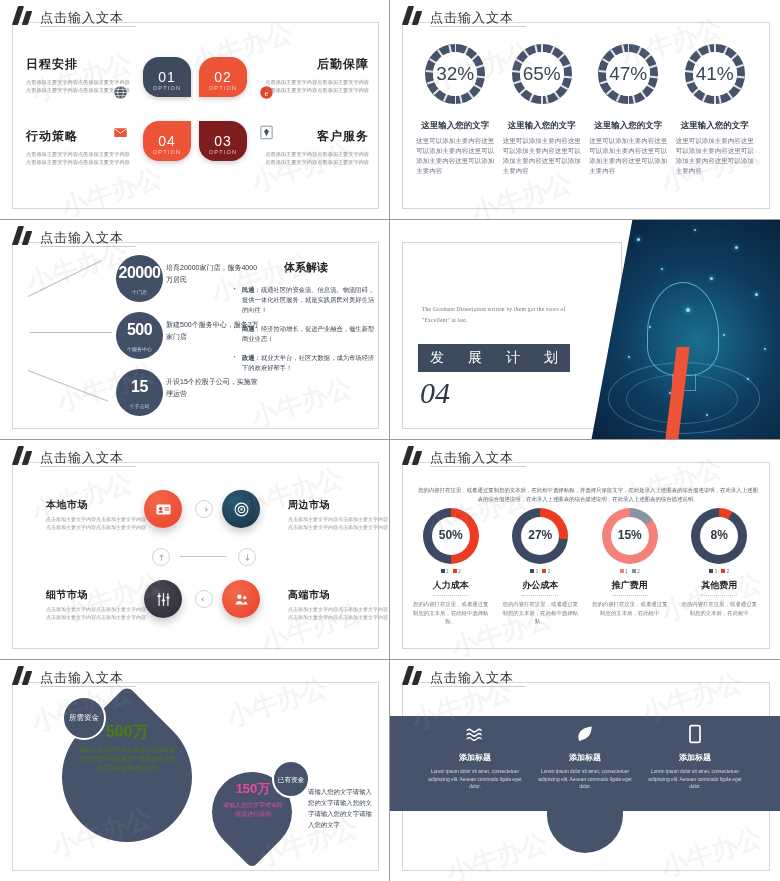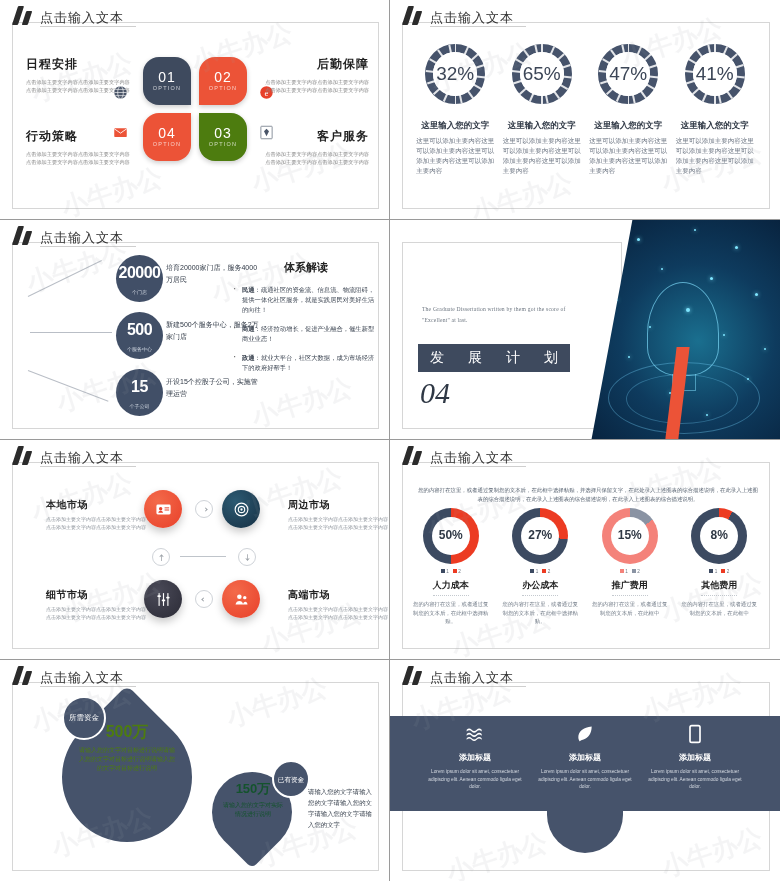--- a/index.html
+++ b/index.html
@@ -23,24 +23,24 @@
 
   
   .s1 .colL{position:absolute;left:26px;top:56px;width:105px;}
   .s1 .colR{position:absolute;right:20px;top:56px;width:105px;text-align:right;}
   .s1 .blk{margin-bottom:28px;font-family:Liberation Serif, serif;}
   .s1 .blk h4{margin:0 0 5px 0;font-size:12px;font-weight:700;color:#222;letter-spacing:1px;}
   .s1 .blk p{margin:0;font-size:5.2px;line-height:8px;color:#8a8a8a;}
   .s1 .ic{position:absolute;width:17px;height:17px;display:flex;align-items:center;justify-content:center;}
   .s1 .ic svg{width:15px;height:15px;}
   .petal-wrap{position:absolute;left:143px;top:57px;width:104px;height:104px;}
-  .petal{position:absolute;width:48px;height:48px;}
+  .petal{position:absolute;width:48px;height:40px;}
   .petal.p1{left:0;top:0;background:#3e4a5e;border-radius:14px 14px 0 14px;box-shadow:0 2px 5px rgba(0,0,0,.2);}
   .petal.p2{right:0;top:0;background:#ec5337;border-radius:14px 14px 14px 0;box-shadow:0 2px 5px rgba(0,0,0,.2);}
-  .petal.p3{right:0;bottom:0;background:#4d7c0f;border-radius:0 14px 14px 14px;box-shadow:0 2px 5px rgba(0,0,0,.2);}
+  .petal.p3{right:0;bottom:0;background:#7f1d1d;border-radius:0 14px 14px 14px;box-shadow:0 2px 5px rgba(0,0,0,.2);}
   .petal.p4{left:0;bottom:0;background:#ec5337;border-radius:14px 0 14px 14px;box-shadow:0 2px 5px rgba(0,0,0,.2);}
   .petal .num{position:absolute;left:0;right:0;top:12px;text-align:center;color:#fff;font-size:14px;font-weight:300;letter-spacing:1px;}
   .petal .opt{position:absolute;left:0;right:0;top:28px;text-align:center;color:rgba(255,255,255,.72);font-size:5.5px;letter-spacing:1.2px;}
   .petal.p1{border-radius:16px 16px 0 16px;}
   .petal.p2{border-radius:16px 16px 16px 0;}
   .petal.p3{border-radius:0 16px 16px 16px;}
   .petal.p4{border-radius:16px 0 16px 16px;}
 
   
   .s2 .rings{position:absolute;left:0;right:0;top:44px;display:flex;justify-content:space-around;padding:0 22px;}
@@ -579,21 +579,21 @@
     <div style="position:absolute;left:62px;top:52px;width:130px;height:130px;background:#46536b;border-radius:65px 8px 65px 65px;transform:rotate(-45deg);"></div>
     <div style="position:absolute;left:64px;top:62px;width:126px;text-align:center;color:#4d7c0f;">
       <div class="big">500万</div>
       <div class="desc" style="padding:0 14px;">请输入您的文字对目标进行说明请输入您的文字对目标进行说明请输入您的文字对目标进行说明</div>
     </div>
     <div class="bub" style="left:62px;top:36px;">
       <span>所需资金</span>
     </div>
 
     <div style="position:absolute;left:212px;top:112px;width:80px;height:80px;background:#46536b;border-radius:40px 6px 40px 40px;transform:rotate(135deg);"></div>
-    <div style="position:absolute;left:214px;top:120px;width:78px;text-align:center;color:#14532d;">
+    <div style="position:absolute;left:214px;top:120px;width:78px;text-align:center;color:#ec4899;">
       <div class="big" style="font-size:13px;">150万</div>
       <div class="desc" style="padding:0 8px;">请输入您的文字对实际情况进行说明</div>
     </div>
     <div class="bub" style="left:272px;top:100px;width:34px;height:34px;font-size:6.6px;line-height:9px;">
       <span>已有资金</span>
     </div>
 
     <div class="side" style="left:308px;top:126px;">请输入您的文字请输入您的文字请输入您的文字请输入您的文字请输入您的文字</div>
   </div>
 

